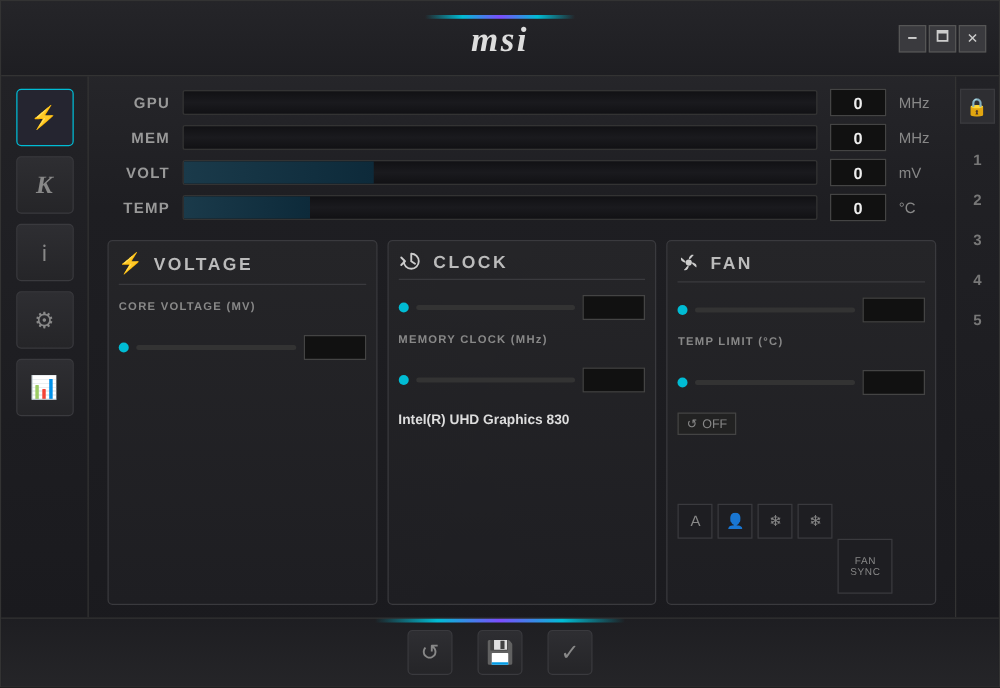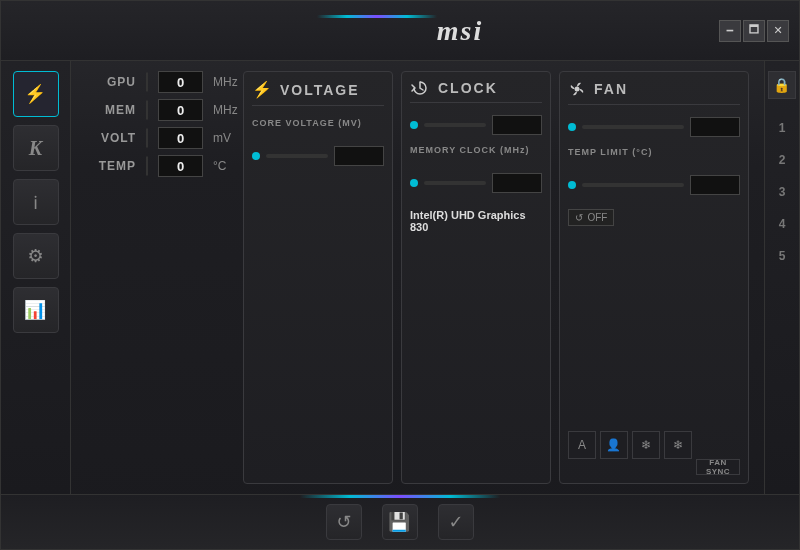--- a/index.html
+++ b/index.html
@@ -27,22 +27,22 @@
       display: flex;
       align-items: center;
       justify-content: center;
       position: relative;
       background: linear-gradient(180deg, #252529 0%, #1e1e22 100%);
       border-bottom: 1px solid #333;
     }
 
     .msi-logo-container {
       display: flex;
-      flex-direction: row;
-      align-items: flex-start;
+      flex-direction: column;
+      align-items: center;
     }
 
     .msi-accent-line {
       width: 120px;
       height: 3px;
       background: linear-gradient(90deg, transparent, #00bcd4, #7c4dff, #00bcd4, transparent);
       margin-bottom: 2px;
     }
 
     .msi-text {
@@ -107,21 +107,21 @@
       cursor: pointer;
       color: #888;
       font-size: 18px;
     }
     .sidebar-icon.active { border-color: #00bcd4; color: #00bcd4; background: #252530; }
 
     
     .center-area {
       flex: 1;
       display: flex;
-      flex-direction: row;
+      flex-direction: column;
       padding: 10px 15px;
       justify-content: center;
     }
 
     
     .sliders-section {
       display: flex;
       flex-direction: column;
       gap: 6px;
       margin-bottom: 15px;
@@ -379,31 +379,31 @@
       display: flex;
       align-items: center;
       justify-content: center;
       color: #888;
       font-size: 12px;
       cursor: pointer;
     }
 
     .fan-sync-btn {
       width: 44px;
-      height: 16px;
+      height: 44px;
       background: #1e1e22;
       border: 1px solid #3a3a3e;
       display: flex;
       align-items: center;
       justify-content: center;
       color: #888;
       font-size: 8px;
       cursor: pointer;
       text-align: center;
-      font-weight: bold;
+      font-weight: normal;
       letter-spacing: 0.5px;
       margin-top: 28px;
     }
   </style>
 </head>
 <body>
 
 <div class="app-window">
 
   <div class="title-bar">

